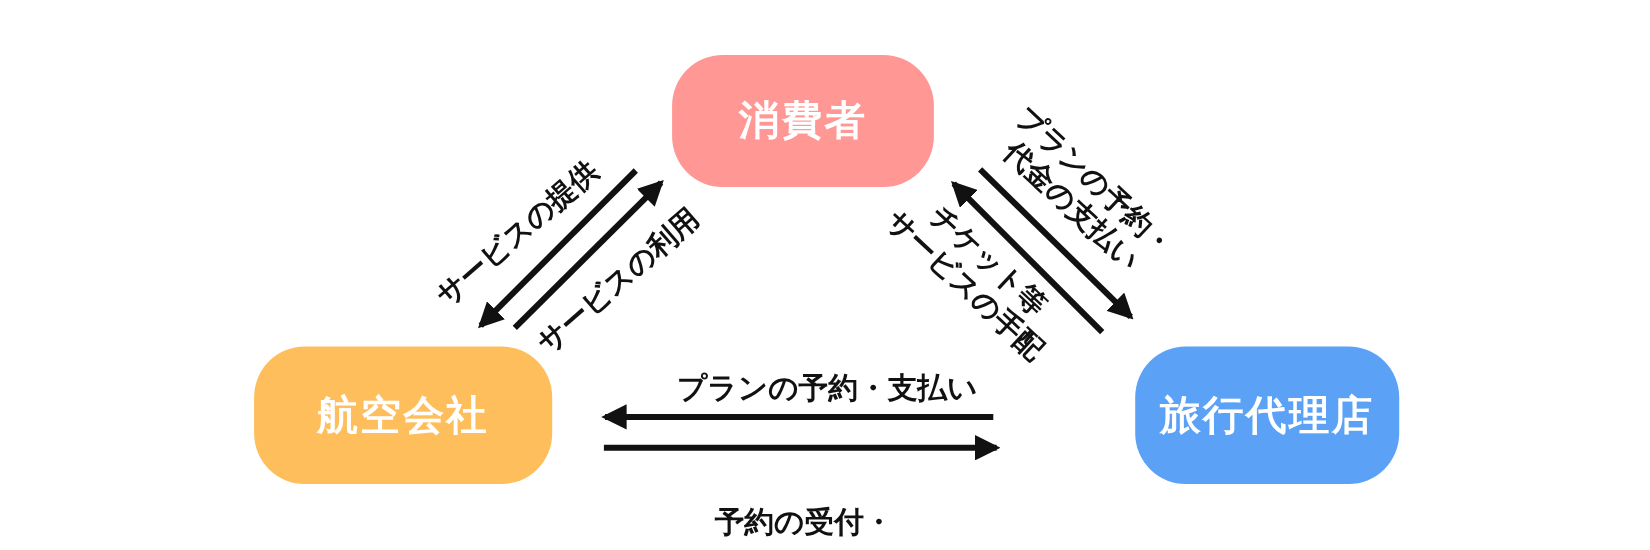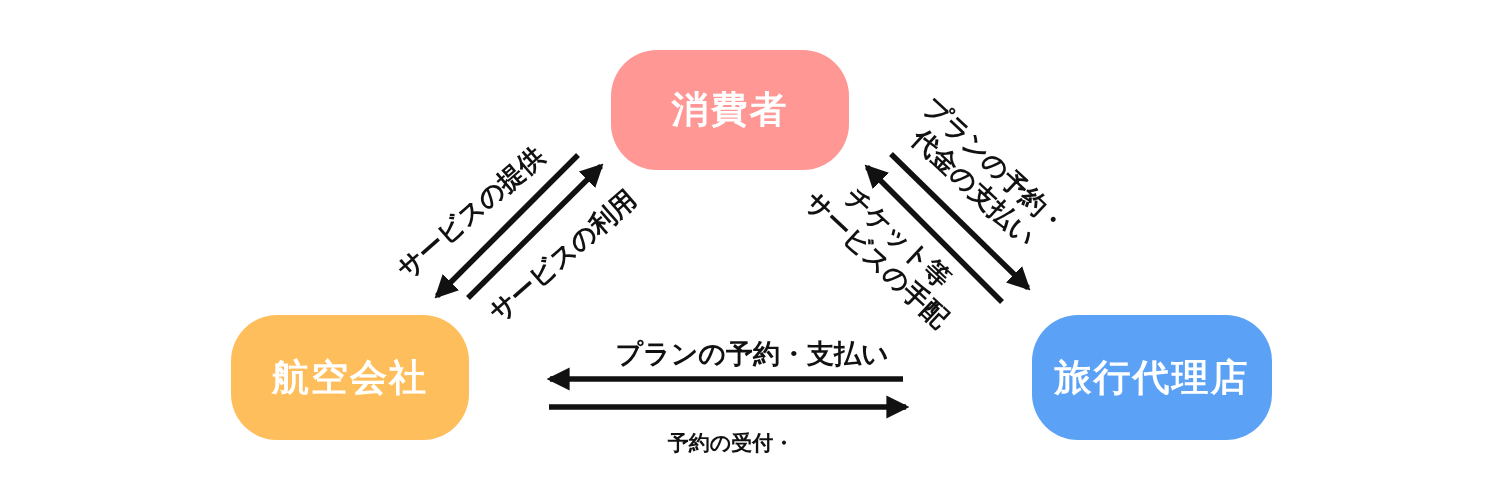--- a/index.html
+++ b/index.html
@@ -28,37 +28,37 @@
     display: flex;
     align-items: center;
     justify-content: center;
     border-radius: 46px;
     color: var(--node-text-color, #ffffff);
     font-size: 37px;
     font-weight: 700;
     letter-spacing: 2px;
   }
   .node-consumer { left: 611px; top: 50px;  width: 238px; height: 120px; }
-  .node-airline  { left: 231px; top: 315px; width: 238px; height: 125px; }
+  .node-airline  { left: 231px; top: 315px; width: 271px; height: 125px; }
   .node-agency   { left: 1032px; top: 315px; width: 240px; height: 125px; }
   .edge-label {
     position: absolute;
     color: var(--ink-color, #111111);
     font-size: 26px;
     font-weight: 700;
     white-space: nowrap;
     text-align: center;
     line-height: 1.2;
   }
   .lbl-provide { left: 471px; top: 213px; transform: translate(-50%,-50%) rotate(-41deg); }
   .lbl-use     { left: 563px; top: 256px; transform: translate(-50%,-50%) rotate(-41deg); }
   .lbl-plan    { left: 984px; top: 177px; transform: translate(-50%,-50%) rotate(43deg); }
   .lbl-arrange { left: 887px; top: 249px; transform: translate(-50%,-50%) rotate(43deg); }
   .lbl-ticket  { left: 752px; top: 354px; transform: translate(-50%,-50%); font-size: 27px; }
-  .lbl-accept  { left: 731px; top: 444px; transform: translate(-50%,-50%); font-size: 21px; line-height: 1.22; }
+  .lbl-accept  { left: 731px; top: 476px; transform: translate(-50%,-50%); font-size: 27px; line-height: 1.22; }
 </style>
 </head>
 <body>
 
 <div class="stage">
 
   <svg class="arrows-layer" viewBox="0 0 1500 500" xmlns="http://www.w3.org/2000/svg">
     <defs>
       <marker id="ah" viewBox="0 0 10 10" refX="8.5" refY="5" markerWidth="4.2" markerHeight="4.2" orient="auto-start-reverse">
         <path class="ah" d="M0,0 L10,5 L0,10 z"></path>

